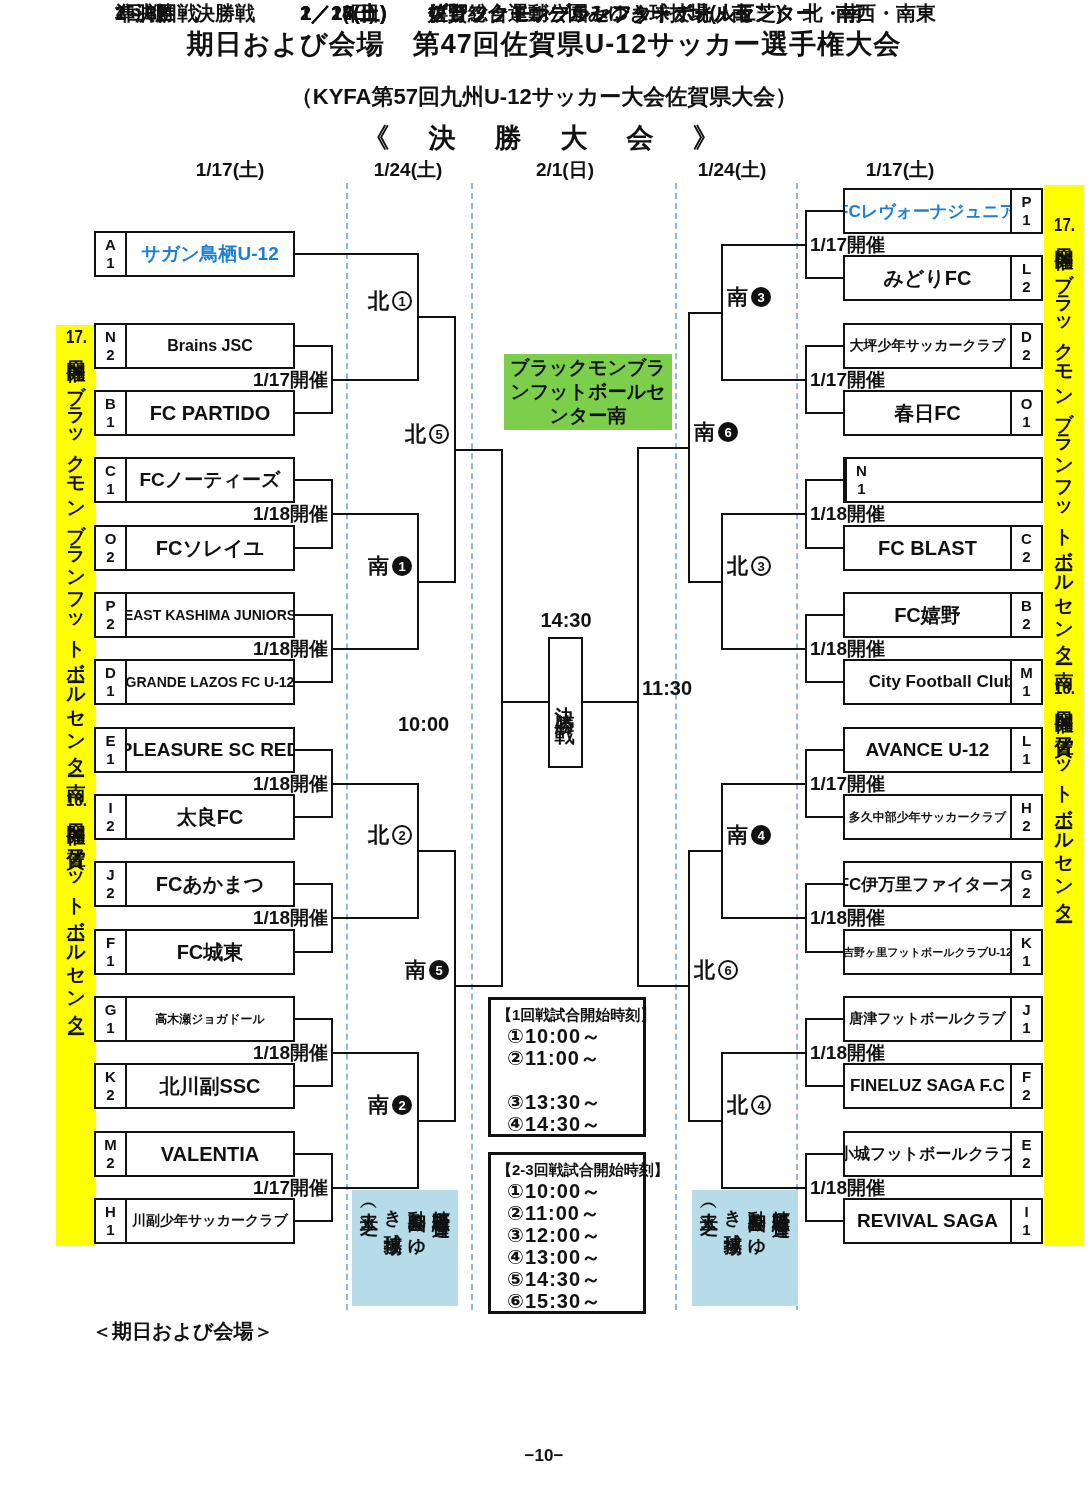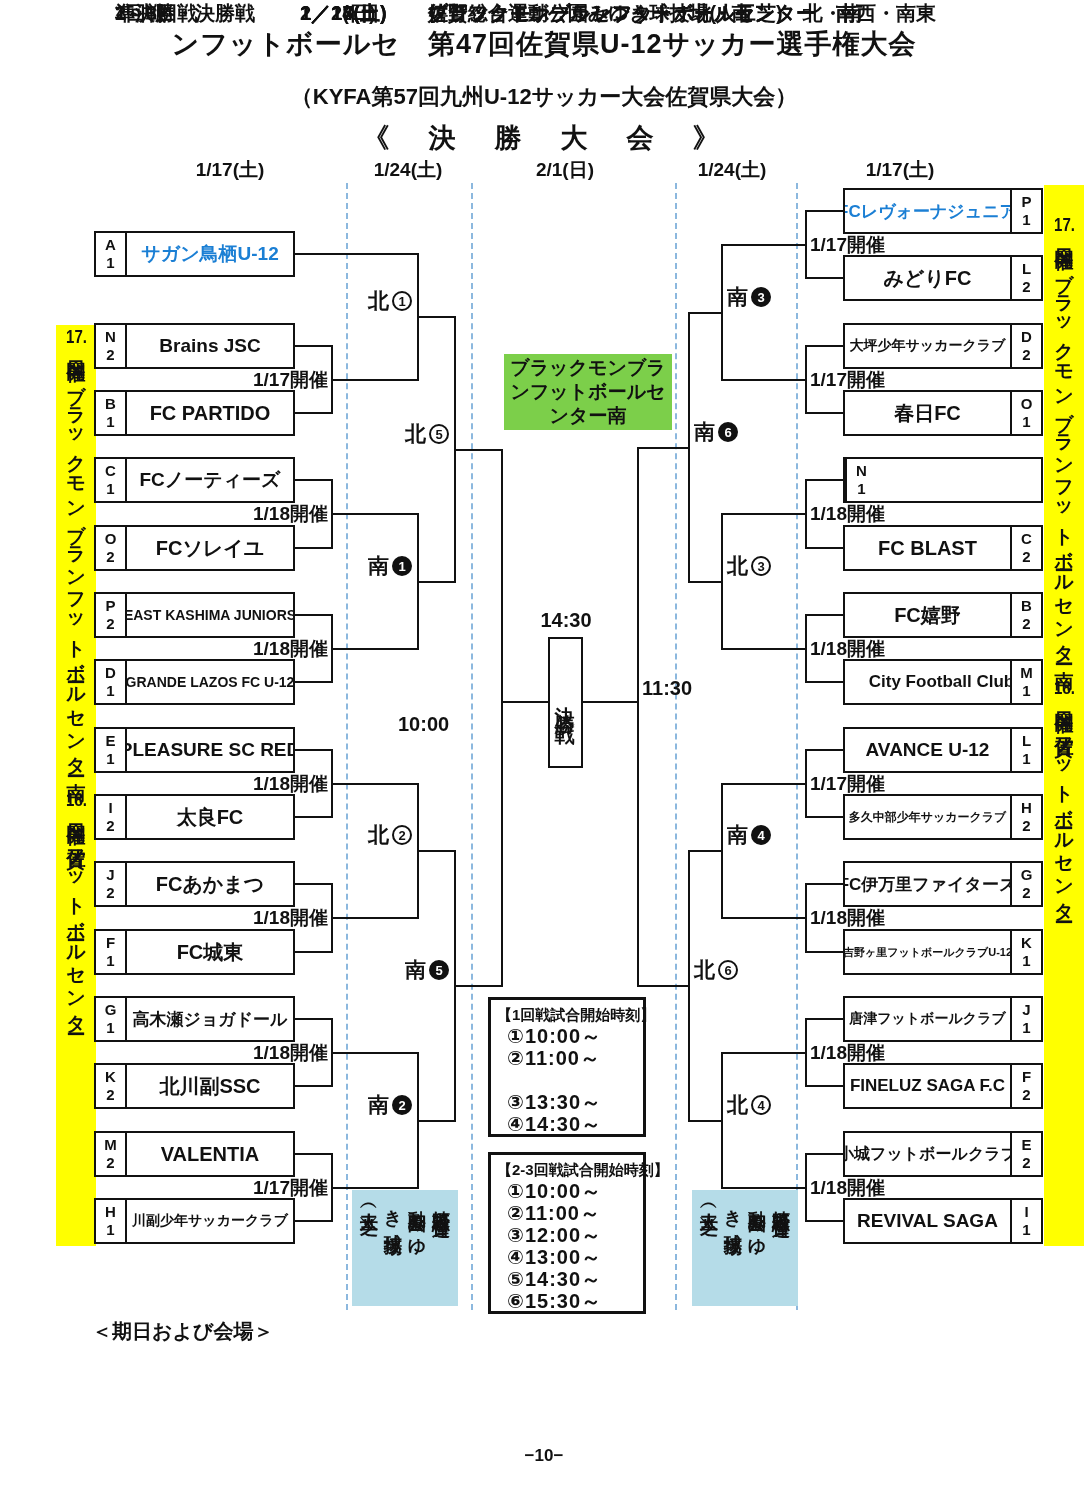--- a/index.html
+++ b/index.html
@@ -42,21 +42,21 @@
   .frow{position:absolute;left:115px;display:flex;font-size:20px;font-weight:600;white-space:nowrap;height:26px;line-height:26px;}
   .frow .fc1{width:185px;flex:none;}
   .frow .fc2{width:128px;flex:none;}
   .pagenum{position:absolute;left:0;right:0;top:1446px;text-align:center;font-size:17px;font-weight:600;}
 </style>
 </head>
 <body>
 
 <div class="canvas" style="--yellow: #ffff00; --green: #7ccf4a; --lblue: #b5dce8; --dash: #8cb8de;">
 
-  <div class="title1">ンフットボールセ　第47回佐賀県U-12サッカー選手権大会</div>
+  <div class="title1">期日および会場　第47回佐賀県U-12サッカー選手権大会</div>
   <div class="title2">（KYFA第57回九州U-12サッカー大会佐賀県大会）</div>
   <div class="title3">《　決　勝　大　会　》</div>
 
   <div class="dashv" style="left:346px;top:183px;height:1127px;"></div>
   <div class="dashv" style="left:471px;top:183px;height:1127px;"></div>
   <div class="dashv" style="left:675px;top:183px;height:1127px;"></div>
   <div class="dashv" style="left:796px;top:183px;height:1127px;"></div>
 
   <div class="strip" style="left:56px;top:325px;width:40px;height:921px;padding-top:2px;">
     
@@ -149,21 +149,21 @@
           <span>A</span>
           <span>1</span>
         </div>
         <div class="tname" style="font-size: 19px; color: rgb(27, 127, 212);">サガン鳥栖U-12</div>
       </div>
       <div class="team" style="left: 94px; top: 323px; width: 201px; height: 46px;">
         <div class="seed l">
           <span>N</span>
           <span>2</span>
         </div>
-        <div class="tname" style="font-size: 19px;">Brains JSC</div>
+        <div class="tname" style="font-size: 16px;">Brains JSC</div>
       </div>
       <div class="team" style="left: 94px; top: 390px; width: 201px; height: 46px;">
         <div class="seed l">
           <span>B</span>
           <span>1</span>
         </div>
         <div class="tname" style="font-size: 20px;">FC PARTIDO</div>
       </div>
       <div class="team" style="left: 94px; top: 457px; width: 201px; height: 46px;">
         <div class="seed l">
@@ -219,21 +219,21 @@
           <span>F</span>
           <span>1</span>
         </div>
         <div class="tname" style="font-size: 20px;">FC城東</div>
       </div>
       <div class="team" style="left: 94px; top: 996px; width: 201px; height: 46px;">
         <div class="seed l">
           <span>G</span>
           <span>1</span>
         </div>
-        <div class="tname" style="font-size: 17px; border-radius: 19px;">高木瀬ジョガドール</div>
+        <div class="tname" style="font-size: 12px; border-radius: 19px;">高木瀬ジョガドール</div>
       </div>
       <div class="team" style="left: 94px; top: 1063px; width: 201px; height: 46px;">
         <div class="seed l">
           <span>K</span>
           <span>2</span>
         </div>
         <div class="tname" style="font-size: 20px;">北川副SSC</div>
       </div>
       <div class="team" style="left: 94px; top: 1131px; width: 201px; height: 46px;">
         <div class="seed l">

